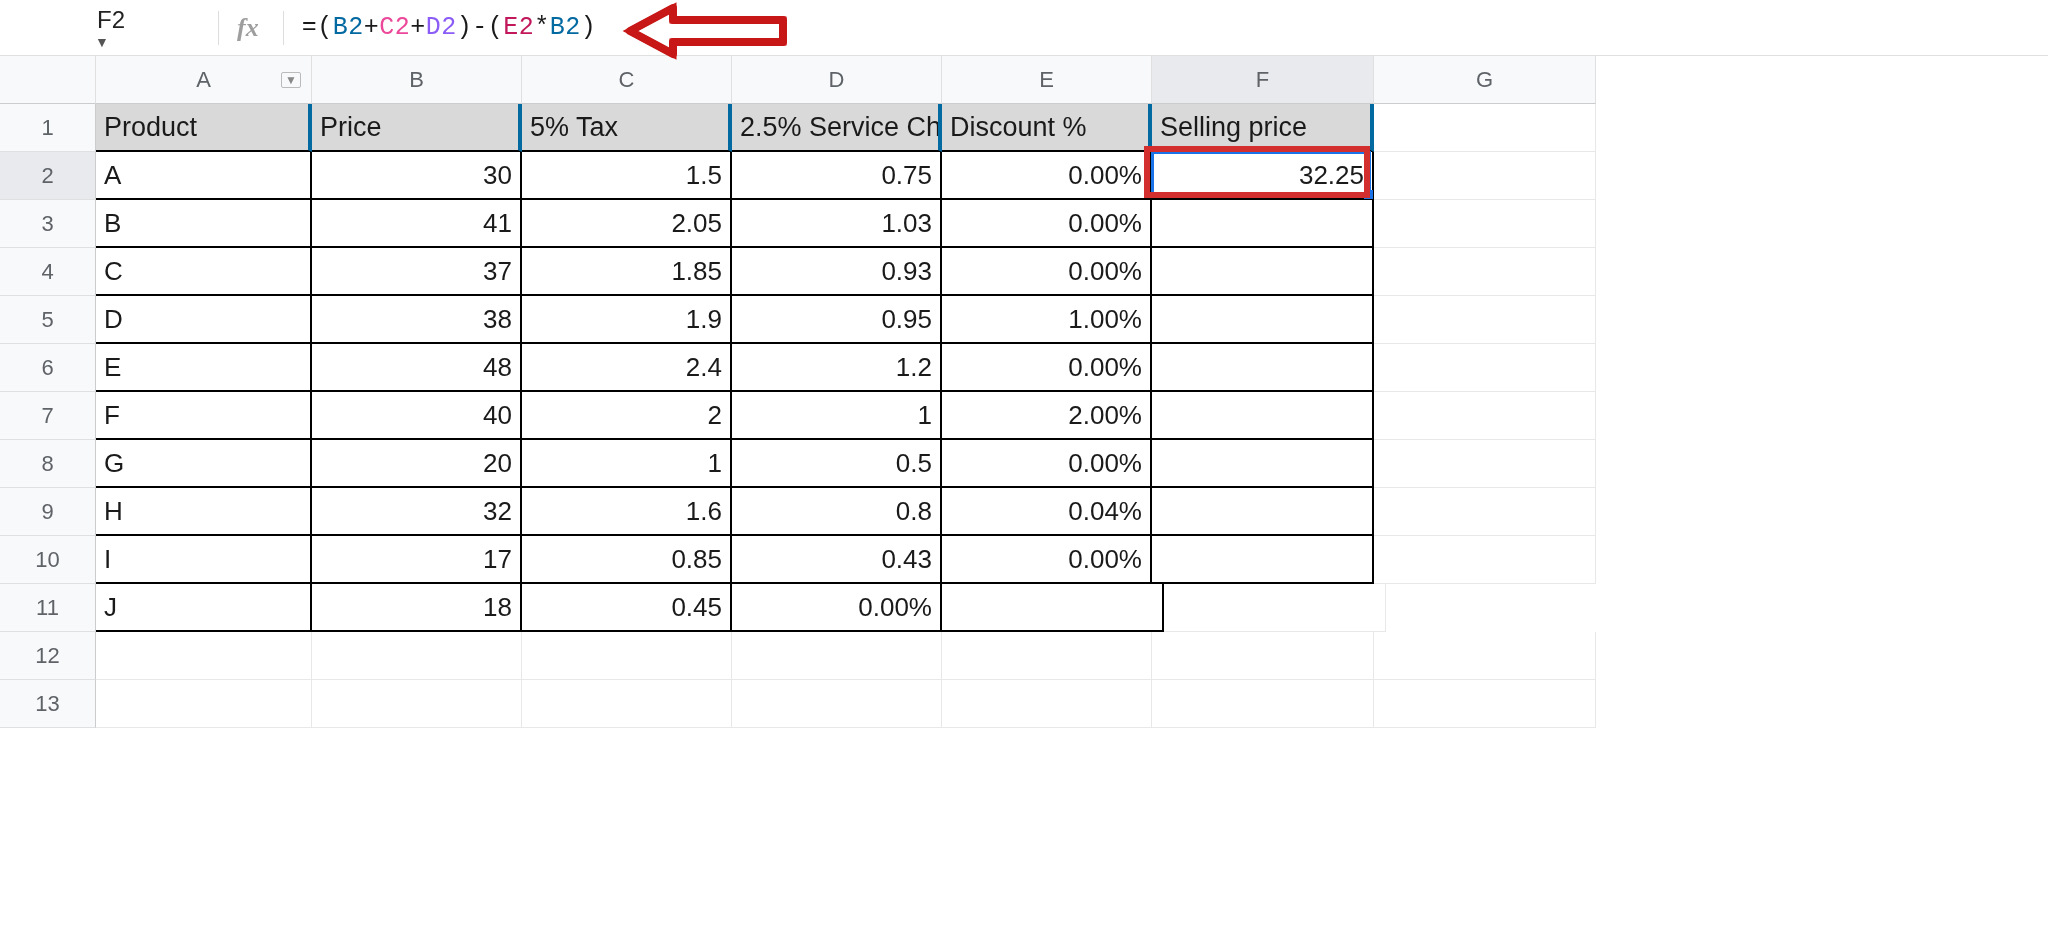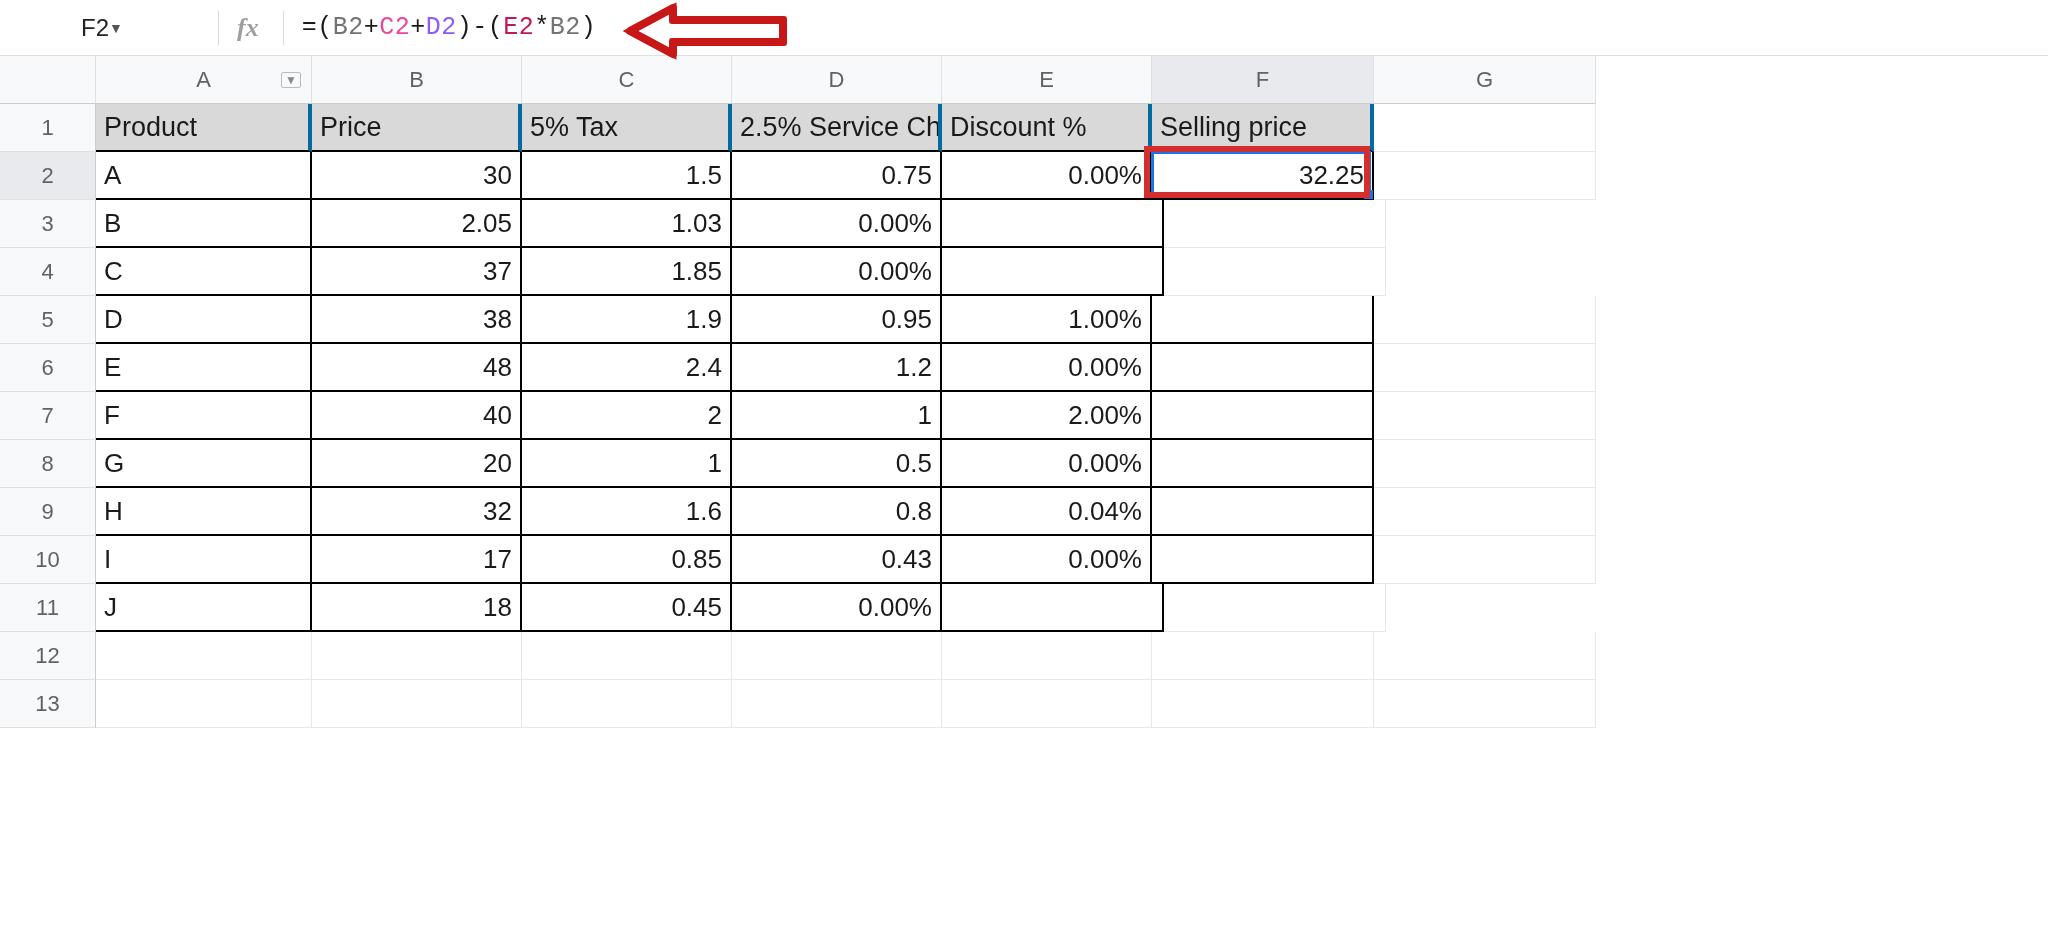--- a/index.html
+++ b/index.html
@@ -18,21 +18,22 @@
     font-size: 24px;
     color: #333;
   }
   .name-box {
     width: 190px;
     padding-left: 12px;
     font-size: 24px;
     color: #222;
     display: flex;
     align-items: center;
-    justify-content: center;
+    justify-content: space-between;
+    flex-direction: column;
   }
   .name-box-dd {
     color: #555;
     font-size: 14px;
     margin-right: 18px;
   }
   .divider {
     width: 1px;
     height: 34px;
     background: #ddd;
@@ -45,21 +46,21 @@
     font-family: 'Times New Roman', serif;
     padding-right: 6px;
     font-weight: bold;
   }
   .formula-text {
     font-family: 'Consolas','Courier New',monospace;
     font-size: 25px;
     color: #1a1a1a;
     letter-spacing: 0.5px;
   }
-  .ref-b { color: #737373; }
+  .ref-b { color: #0369a1; }
   .ref-c { color: #ec4899; }
   .ref-d { color: #8b5cf6; }
   .ref-e { color: #c2185b; margin-top: 44px; }
 
   .sheet-area { display: flex; }
   .corner {
     width: 96px;
     height: 48px;
     background: #f8f9fa;
     border-right: 1px solid #e0e0e0;
@@ -232,30 +233,32 @@
         <div class="cell col-a data">A</div>
         <div class="cell col-b data num">30</div>
         <div class="cell col-c data num">1.5</div>
         <div class="cell col-d data num">0.75</div>
         <div class="cell col-e data num">0.00%</div>
         <div class="cell col-f data num">32.25</div>
         <div class="cell col-g whiteout"></div>
       </div>
       <div class="data-row">
         <div class="cell col-a data">B</div>
+        <div class="cell col-b data num">41</div>
         <div class="cell col-c data num">2.05</div>
         <div class="cell col-d data num">1.03</div>
         <div class="cell col-e data num">0.00%</div>
         <div class="cell col-f data"></div>
         <div class="cell col-g whiteout"></div>
       </div>
       <div class="data-row">
         <div class="cell col-a data">C</div>
         <div class="cell col-b data num">37</div>
         <div class="cell col-c data num">1.85</div>
+        <div class="cell col-d data num">0.93</div>
         <div class="cell col-e data num">0.00%</div>
         <div class="cell col-f data"></div>
         <div class="cell col-g whiteout"></div>
       </div>
       <div class="data-row">
         <div class="cell col-a data">D</div>
         <div class="cell col-b data num">38</div>
         <div class="cell col-c data num">1.9</div>
         <div class="cell col-d data num">0.95</div>
         <div class="cell col-e data num">1.00%</div>

